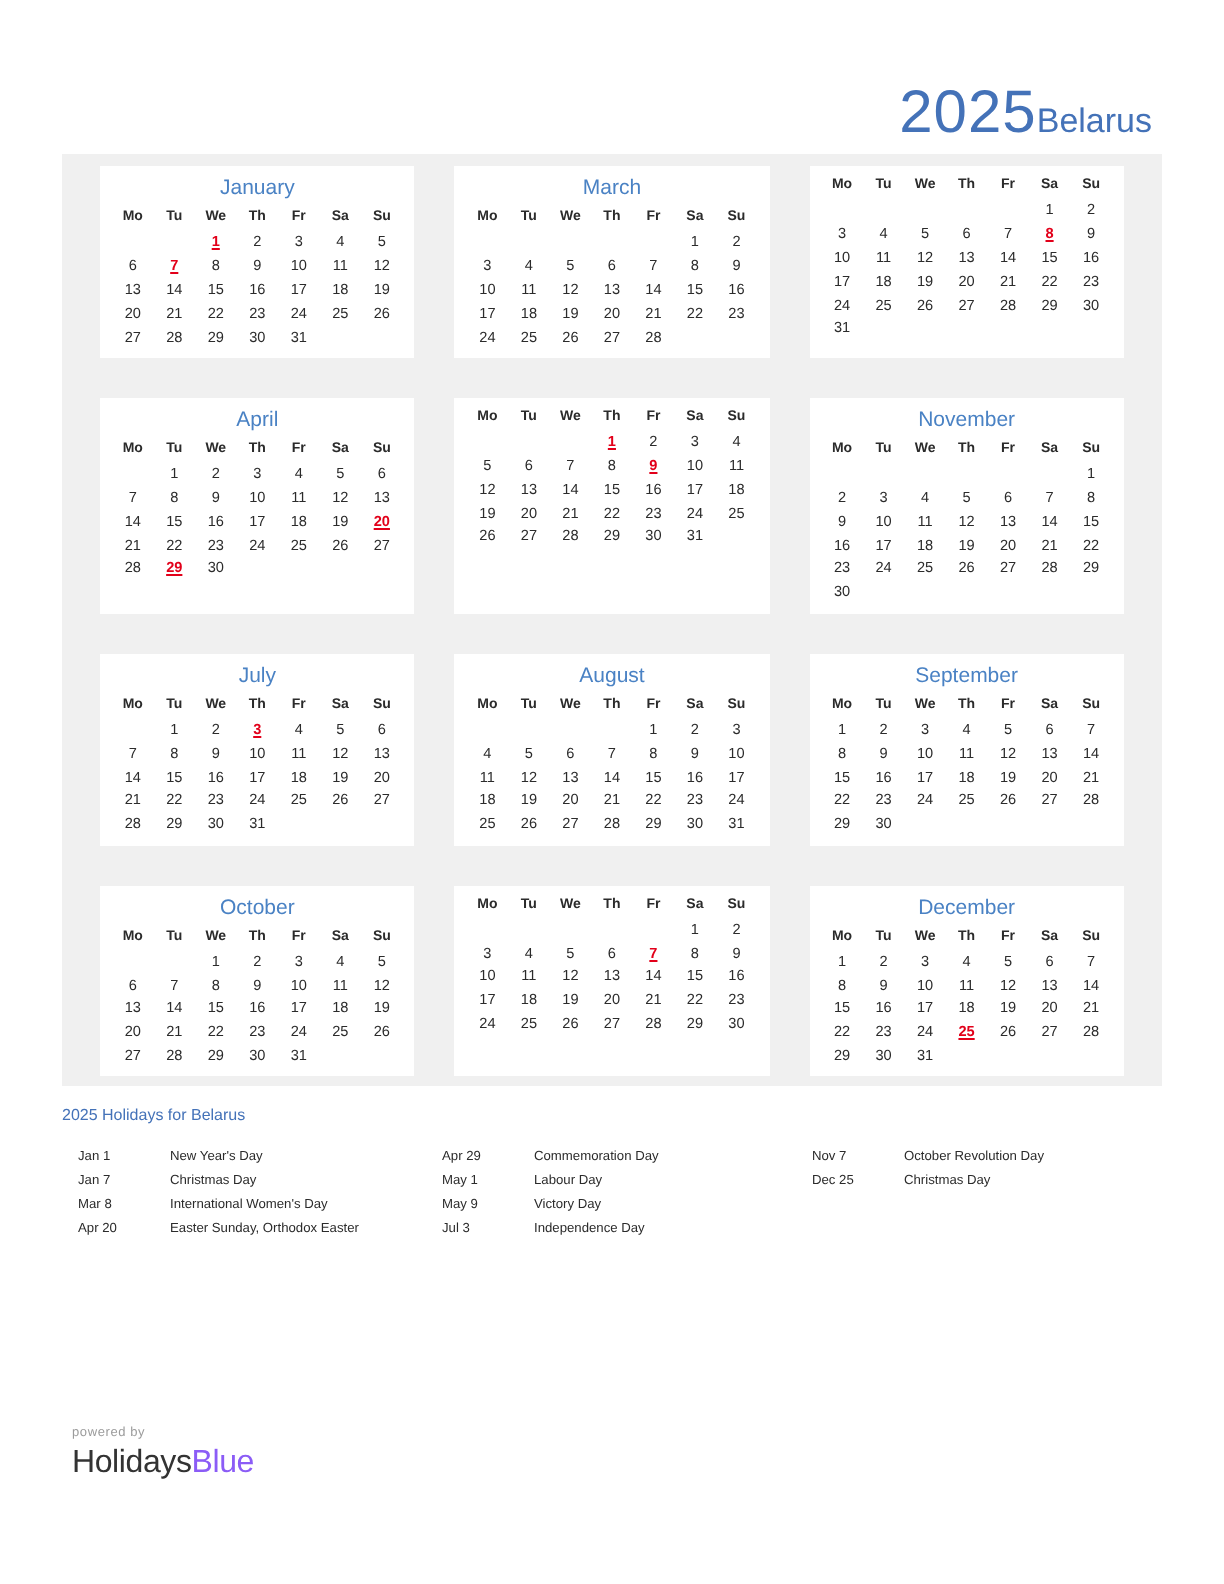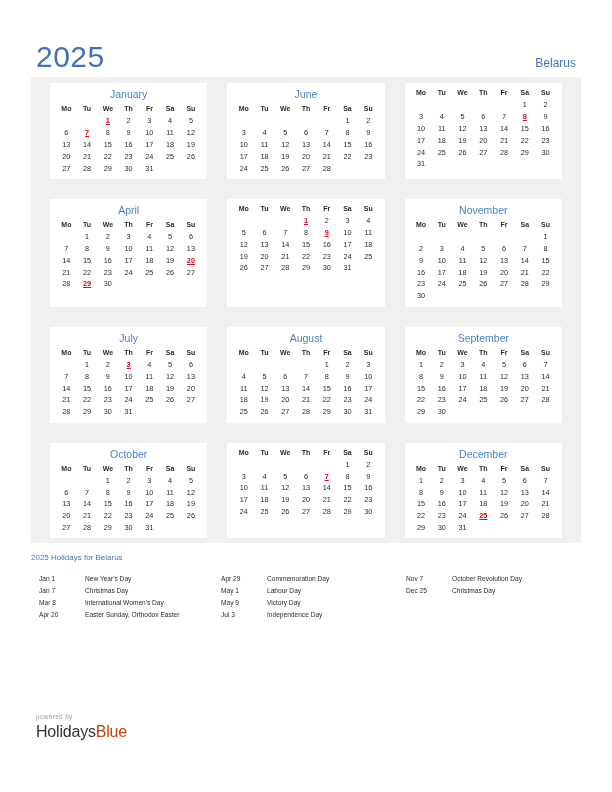--- a/index.html
+++ b/index.html
@@ -21,31 +21,31 @@
   
   .header {
     position: absolute;
     left: 0;
     top: 32px;
     width: 612px;
     height: 40px;
     padding: 0 36px;
     display: flex;
     align-items: flex-end;
-    justify-content: space-between;
+    justify-content: flex-end;
   }
   .year-title {
     font-size: 30px;
     font-weight: 400;
     color: #4472b8;
     line-height: 1;
     letter-spacing: 0.5px;
   }
   .country-title {
-    font-size: 12px;
+    font-size: 17px;
     font-weight: 400;
     color: #4472b8;
     line-height: 1;
     padding-bottom: 3px;
   }
 
   
   .calendar-panel {
     position: absolute;
     left: 31px;
@@ -155,21 +155,21 @@
     line-height: 9px;
     letter-spacing: 0.3px;
     margin-bottom: 1px;
   }
   .brand {
     font-size: 16px;
     line-height: 19px;
     letter-spacing: -0.2px;
   }
   .brand-general { color: #333333; }
-  .brand-blue { color: #c2410c; }
+  .brand-blue { color: #8b5cf6; }
 </style>
 </head>
 <body>
 
 <div class="header">
   <div class="year-title">2025</div>
   <div class="country-title">Belarus</div>
 </div>
 
 <div class="calendar-panel">
@@ -231,21 +231,21 @@
               <td>29</td>
               <td>30</td>
               <td>31</td>
               <td class="empty">&nbsp;</td>
               <td class="empty">&nbsp;</td>
             </tr>
           </tbody>
         </table>
       </div>
       <div class="month-card">
-        <div class="month-name">June</div>
+        <div class="month-name">March</div>
         <table class="month-table">
           <thead>
             <tr>
               <th>Mo</th>
               <th>Tu</th>
               <th>We</th>
               <th>Th</th>
               <th>Fr</th>
               <th>Sa</th>
               <th>Su</th>

